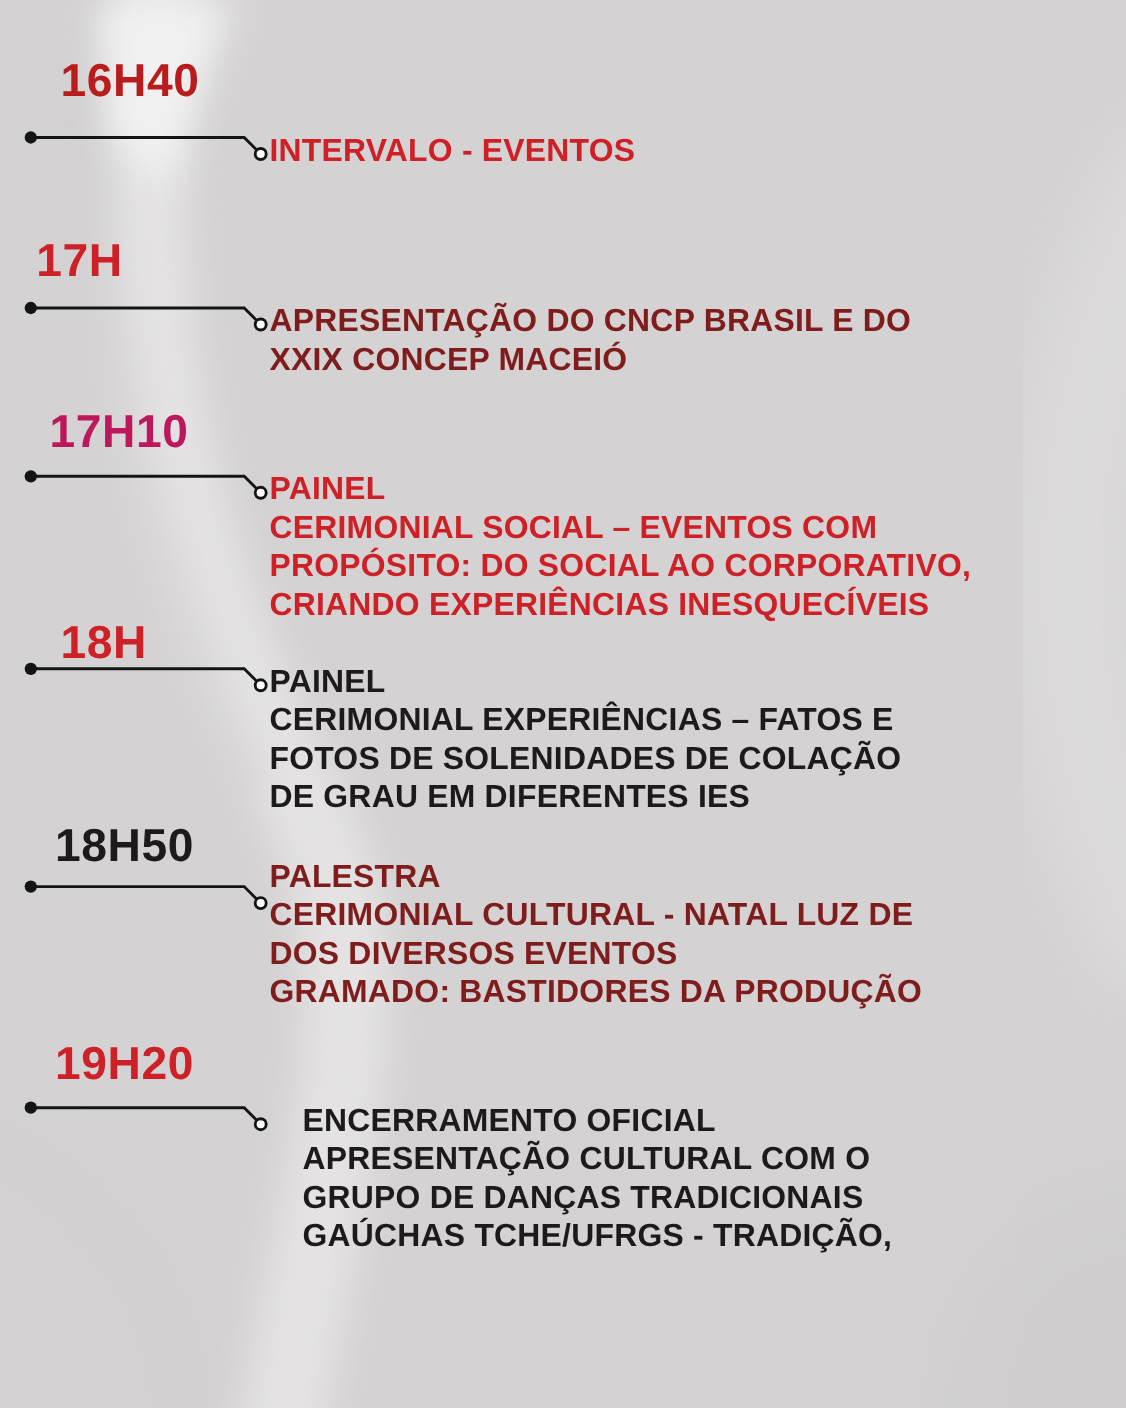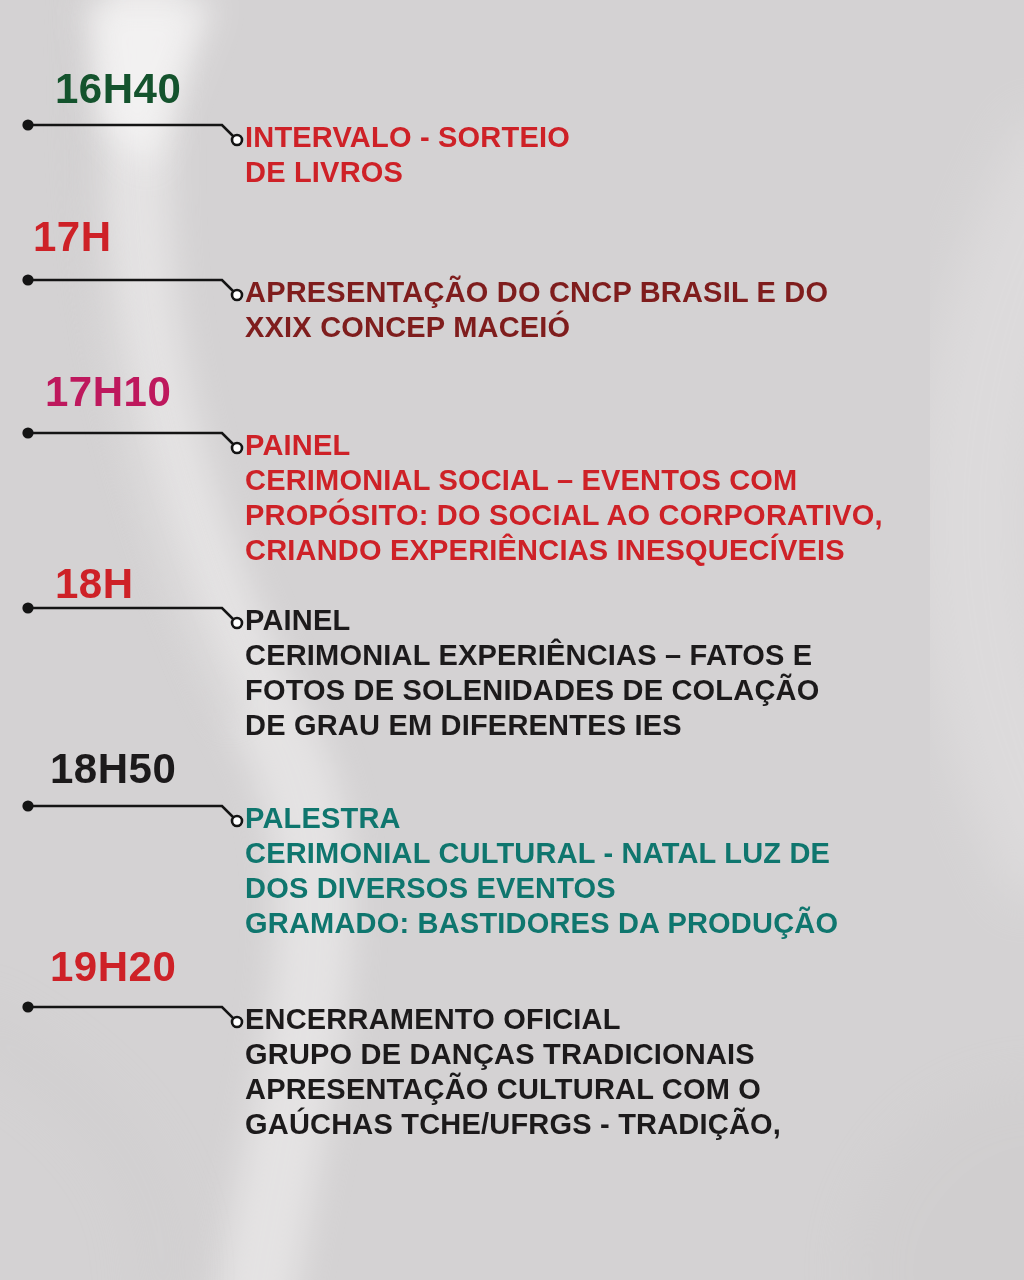--- a/index.html
+++ b/index.html
@@ -63,29 +63,28 @@
   <path d="M150,-60 C110,220 130,460 280,740 C360,900 280,1120 250,1340" fill="none" stroke="#f4f3f3" stroke-width="78" opacity="0.5" filter="url(#soft)"></path>
   <path d="M95,-40 C75,200 105,430 235,720" fill="none" stroke="#c6c4c5" stroke-width="26" opacity="0.35" filter="url(#soft)"></path>
   <polygon points="85,0 215,0 150,170 100,120" fill="#f7f6f6" opacity="0.75" filter="url(#soft)"></polygon>
   <path d="M1080,140 C950,380 930,620 1070,880" fill="none" stroke="#e9e7e8" stroke-width="120" opacity="0.4" filter="url(#softer)"></path>
   <circle cx="1040" cy="1270" r="190" fill="#c9c7c8" opacity="0.3" filter="url(#softer)"></circle>
   <path d="M-40,1020 C120,1100 180,1200 160,1320" fill="none" stroke="#c8c6c7" stroke-width="40" opacity="0.25" filter="url(#softer)"></path>
 </svg>
 
 <div class="timeline">
 
-  <div class="time-label" style="left: 55px; top: 68px; color: #14532d;">16H40</div>
+  <div class="time-label" style="left: 55px; top: 52px; color: #b91c1c;">16H40</div>
   <svg class="connector" style="top:115px;" viewBox="0 0 230 34">
     <circle cx="10" cy="10" r="5.6" fill="#141414"></circle>
     <path d="M10 10 H204 L219 25" stroke="#141414" stroke-width="2.6" fill="none"></path>
     <circle cx="219" cy="25" r="5" fill="#ffffff" stroke="#141414" stroke-width="2.6"></circle>
   </svg>
   <div class="event-text" style="top: 120px; color: rgb(206, 33, 39);">
-    <div>INTERVALO - SORTEIO</div>
-    <div>DE LIVROS</div>
+    <div>INTERVALO - EVENTOS</div>
   </div>
 
   <div class="time-label" style="left: 33px; top: 216px; color: rgb(206, 33, 39);">17H</div>
   <svg class="connector" style="top:270px;" viewBox="0 0 230 34">
     <circle cx="10" cy="10" r="5.6" fill="#141414"></circle>
     <path d="M10 10 H204 L219 25" stroke="#141414" stroke-width="2.6" fill="none"></path>
     <circle cx="219" cy="25" r="5" fill="#ffffff" stroke="#141414" stroke-width="2.6"></circle>
   </svg>
   <div class="event-text" style="top: 275px; color: #7f1d1d;">
     <div>APRESENTAÇÃO DO CNCP BRASIL E DO</div>
@@ -117,33 +116,33 @@
     <div>FOTOS DE SOLENIDADES DE COLAÇÃO</div>
     <div>DE GRAU EM DIFERENTES IES</div>
   </div>
 
   <div class="time-label" style="left: 50px; top: 748px; color: rgb(28, 26, 27);">18H50</div>
   <svg class="connector" style="top:796px;" viewBox="0 0 230 34">
     <circle cx="10" cy="10" r="5.6" fill="#141414"></circle>
     <path d="M10 10 H204 L219 25" stroke="#141414" stroke-width="2.6" fill="none"></path>
     <circle cx="219" cy="25" r="5" fill="#ffffff" stroke="#141414" stroke-width="2.6"></circle>
   </svg>
-  <div class="event-text" style="top: 801px; color: #0f766e;">
+  <div class="event-text" style="top: 780px; color: #7f1d1d;">
     <div>PALESTRA</div>
     <div>CERIMONIAL CULTURAL - NATAL LUZ DE</div>
     <div>DOS DIVERSOS EVENTOS</div>
     <div>GRAMADO: BASTIDORES DA PRODUÇÃO</div>
   </div>
 
   <div class="time-label" style="left: 50px; top: 946px; color: rgb(206, 33, 39);">19H20</div>
   <svg class="connector" style="top:997px;" viewBox="0 0 230 34">
     <circle cx="10" cy="10" r="5.6" fill="#141414"></circle>
     <path d="M10 10 H204 L219 25" stroke="#141414" stroke-width="2.6" fill="none"></path>
     <circle cx="219" cy="25" r="5" fill="#ffffff" stroke="#141414" stroke-width="2.6"></circle>
   </svg>
-  <div class="event-text" style="top: 1002px; color: rgb(28, 26, 27);">
+  <div class="event-text" style="top: 1002px; color: rgb(28, 26, 27); margin-left: 30px;">
     <div>ENCERRAMENTO OFICIAL</div>
+    <div>APRESENTAÇÃO CULTURAL COM O</div>
     <div>GRUPO DE DANÇAS TRADICIONAIS</div>
-    <div>APRESENTAÇÃO CULTURAL COM O</div>
     <div>GAÚCHAS TCHE/UFRGS - TRADIÇÃO,</div>
   </div>
 
 </div>
 
 </body></html>

